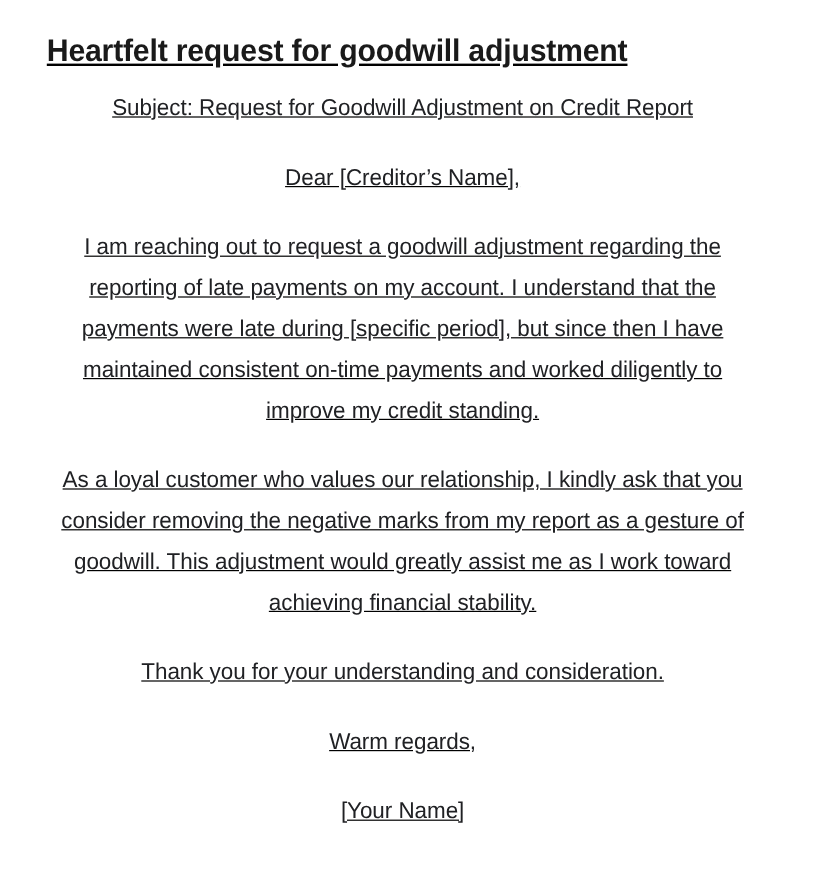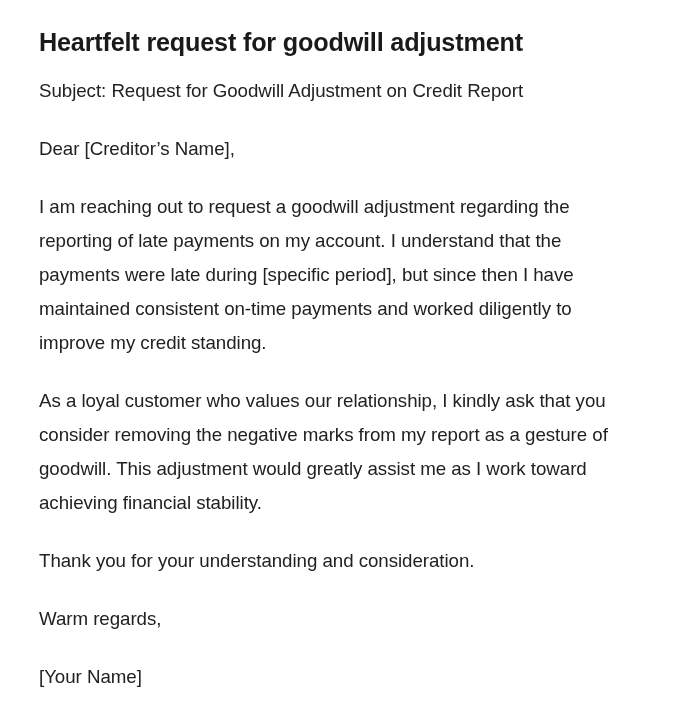--- a/index.html
+++ b/index.html
@@ -13,37 +13,39 @@
     overflow: hidden;
     font-family: "Liberation Sans", "DejaVu Sans", sans-serif;
     -webkit-font-smoothing: antialiased;
   }
   .page {
     box-sizing: border-box;
     width: 700px;
     height: 726px;
     background: #ffffff;
     padding: 26px 40px 0 39px;
+    text-decoration: underline;
   }
   .doc-title {
     margin: 0;
     padding: 0;
     font-size: 26px;
     line-height: 32px;
     font-weight: 700;
     letter-spacing: -0.2px;
     color: #1a1a1a;
     font-stretch: condensed;
     transform: scaleX(0.97);
     transform-origin: left top;
     white-space: nowrap;
   }
   .body-block {
     margin-top: 16px;
     width: 602px;
+    text-align: center;
   }
   .para {
     margin: 0 0 24px 0;
     font-size: 19px;
     line-height: 34px;
     font-weight: 400;
     color: #202124;
     letter-spacing: -0.05px;
     transform: scaleX(0.985);
     transform-origin: left top;

